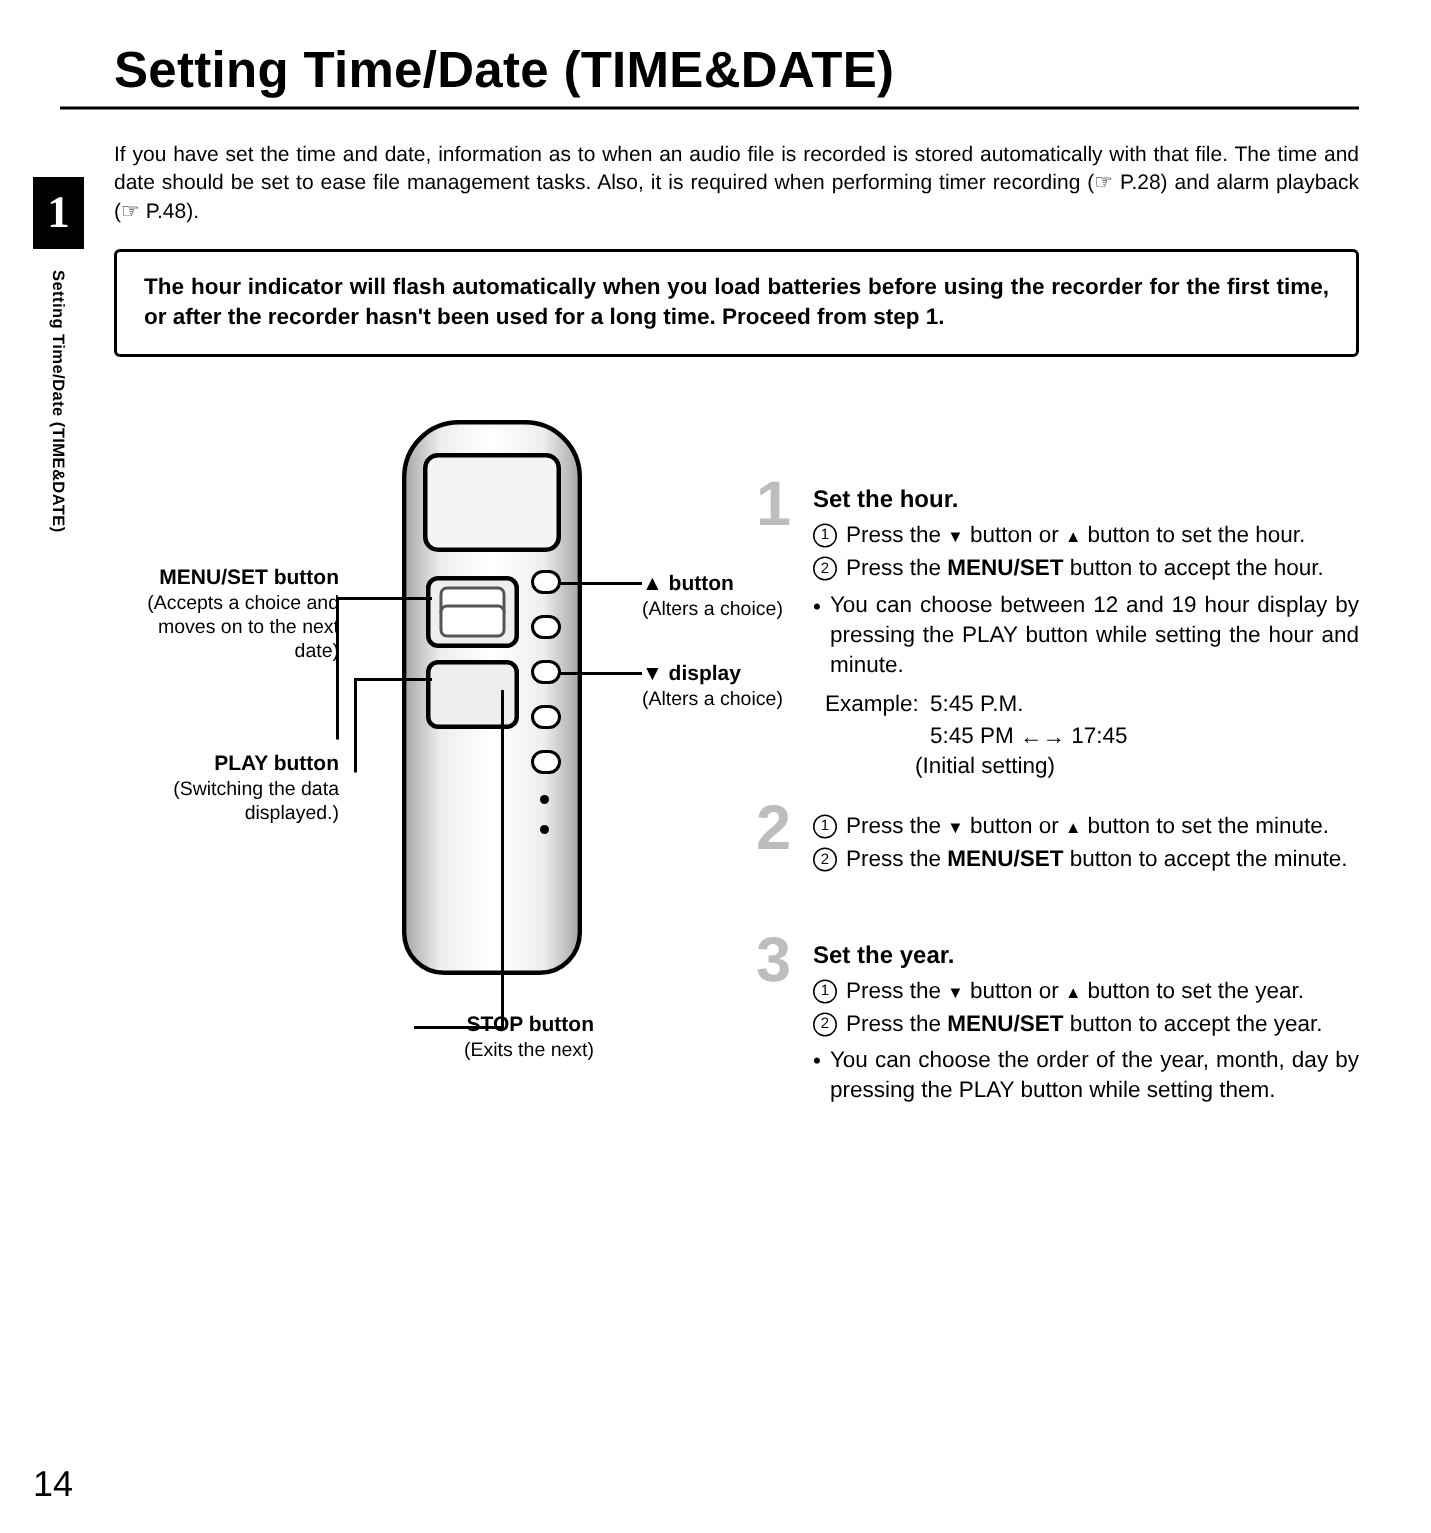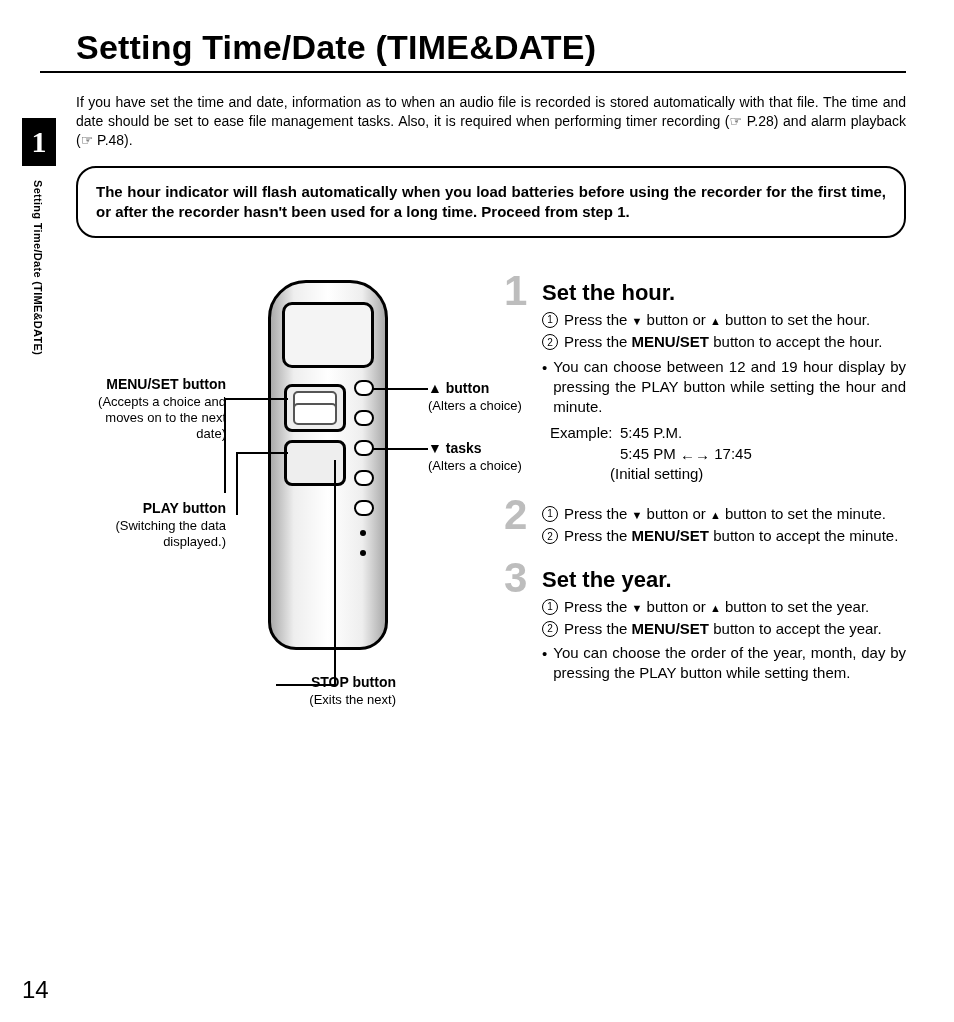--- a/index.html
+++ b/index.html
@@ -52,21 +52,21 @@
     left: 32px;
     top: 180px;
     writing-mode: vertical-rl;
     text-orientation: mixed;
     font-size: 11px;
     font-weight: bold;
     letter-spacing: 0.3px;
   }
   .note-box {
     border: 2px solid #000;
-    border-radius: 20px;
+    border-radius: 4px;
     padding: 14px 18px;
     margin-left: 36px;
     margin-bottom: 42px;
   }
   .note-box p {
     font-size: 15px;
     font-weight: bold;
     line-height: 1.35;
     text-align: justify;
   }
@@ -167,21 +167,21 @@
   .step { position: relative; padding-left: 34px; margin-bottom: 20px; }
   .step-num {
     position: absolute;
     left: -4px; top: -10px;
     font-size: 42px;
     font-weight: bold;
     color: #bdbdbd;
     font-family: Arial, sans-serif;
     line-height: 1;
   }
-  .step-title { font-size: 22px; font-weight: bold; margin-bottom: 4px; }
+  .step-title { font-size: 16px; font-weight: bold; margin-bottom: 4px; margin-top: 45px; }
   .substep { display: flex; gap: 6px; font-size: 15px; line-height: 1.35; text-align: justify; margin-bottom: 2px; }
   .substep .circ {
     flex-shrink: 0;
     display: inline-flex;
     width: 16px; height: 16px;
     border: 1.4px solid #000;
     border-radius: 50%;
     font-size: 10px;
     align-items: center;
     justify-content: center;
@@ -252,21 +252,21 @@
     </div>
     <div class="callout co-play">
       <div class="ctitle">PLAY button</div>
       <div class="cdesc">(Switching the data displayed.)</div>
     </div>
     <div class="callout co-up">
       <div class="ctitle">▲ button</div>
       <div class="cdesc">(Alters a choice)</div>
     </div>
     <div class="callout co-down">
-      <div class="ctitle">▼ tasks</div>
+      <div class="ctitle">▼ display</div>
       <div class="cdesc">(Alters a choice)</div>
     </div>
     <div class="callout co-stop">
       <div class="ctitle">STOP button</div>
       <div class="cdesc">(Exits the next)</div>
     </div>
   </div>
 
   <div class="steps-col">
 

